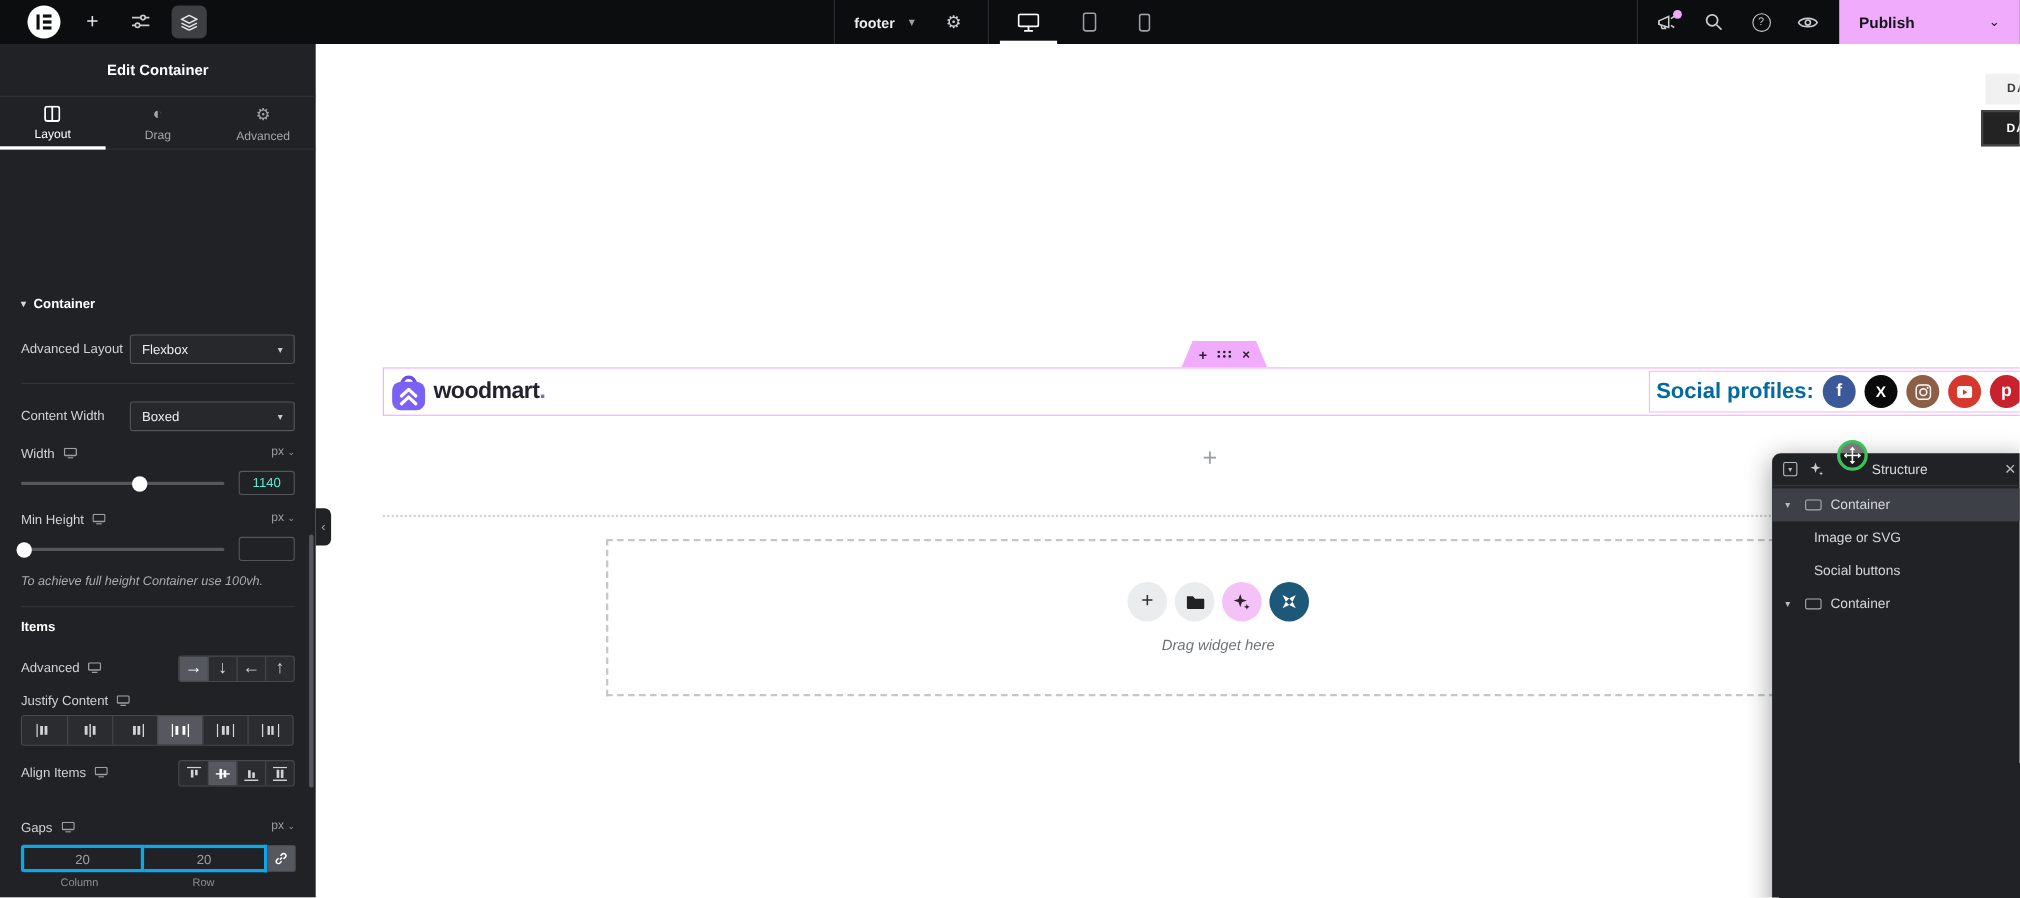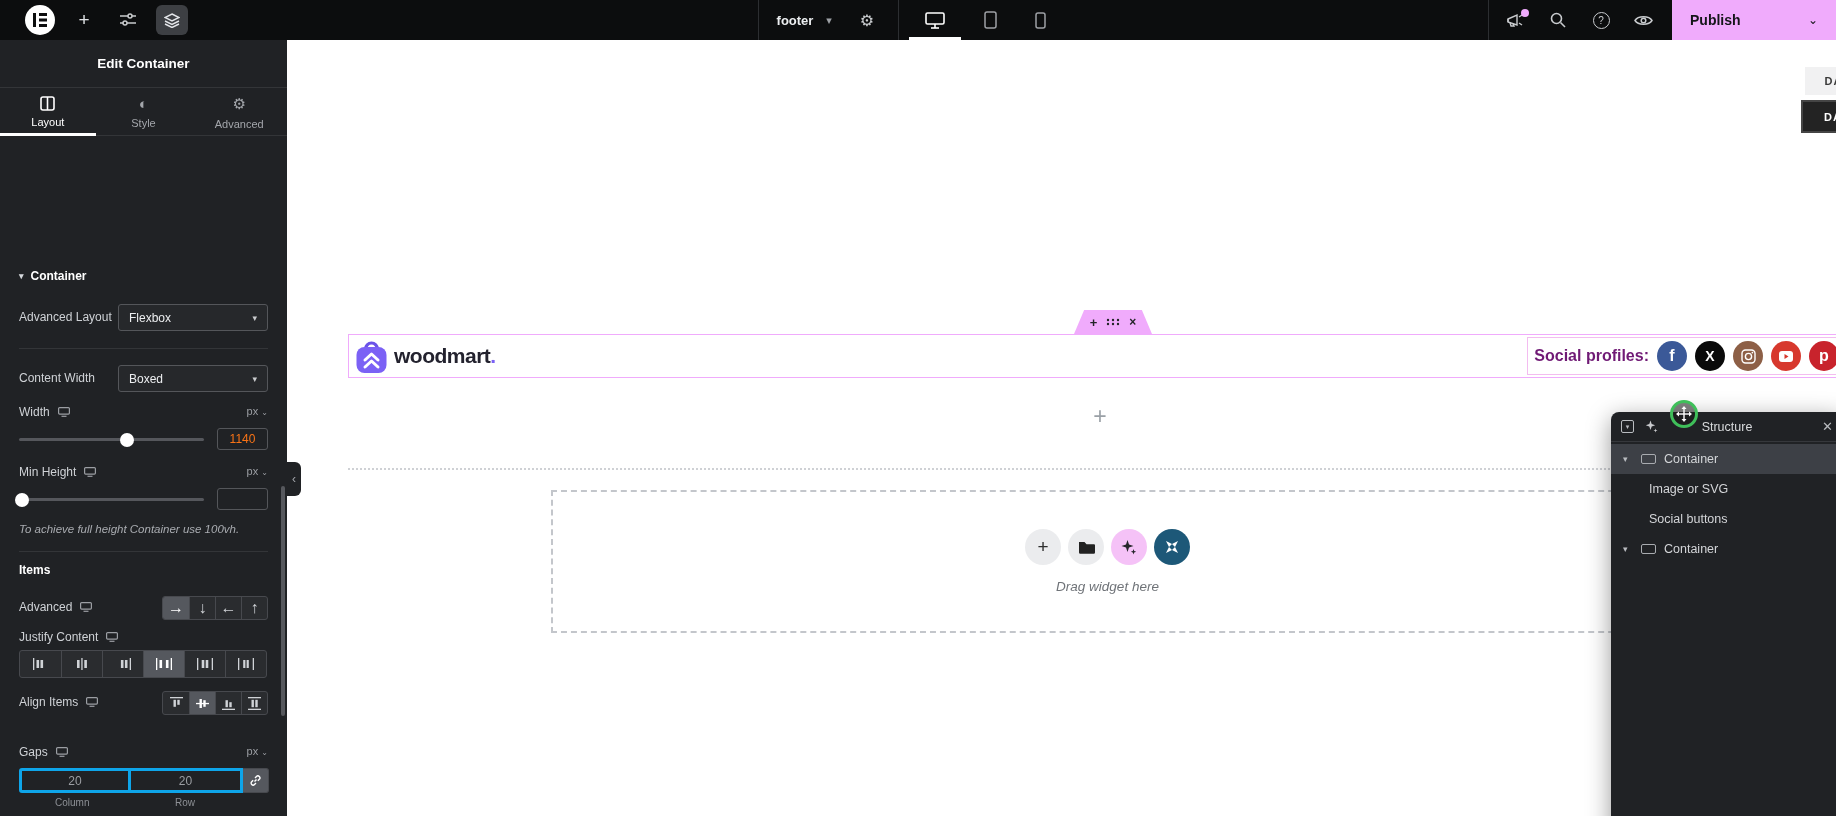--- a/index.html
+++ b/index.html
@@ -45,21 +45,21 @@
   .ctl { position:absolute; left:19px; width:249px; }
   .sec-title { font-size:12px; font-weight:bold; color:#fff; display:flex; align-items:center; gap:7px; cursor:pointer; }
   .caret-down { font-size:9px; color:#d5d8dc; }
   .row-label { font-size:12px; color:#cfd2d6; display:flex; align-items:center; gap:8px; }
   .unit { position:absolute; right:0; top:0; font-size:11px; color:#9b9ea3; cursor:pointer; }
   .unit .u-caret { font-size:8px; }
   .sel { position:absolute; right:0; width:150px; height:27px; background:#26282b; border:1px solid #54565a; border-radius:3px; display:flex; align-items:center; justify-content:space-between; padding:0 10px; font-size:12px; color:#eceef0; cursor:pointer; }
   .sel .s-caret { font-size:9px; color:#c9cbce; }
   .slider-track { position:absolute; left:0; width:185px; height:3px; background:#55575c; border-radius:2px; }
   .slider-handle { position:absolute; top:-5.5px; width:14px; height:14px; background:#fff; border-radius:50%; cursor:pointer; }
-  .num-input { position:absolute; width:51px; height:22px; background:transparent; border:1px solid #54565a; border-radius:3px; color:#f97316; font-size:12px; text-align:center; font-family:"Liberation Sans",sans-serif; }
+  .num-input { position:absolute; width:51px; height:22px; background:transparent; border:1px solid #54565a; border-radius:3px; color:#5eead4; font-size:12px; text-align:center; font-family:"Liberation Sans",sans-serif; }
   .hint { font-style:italic; font-size:11.5px; color:#a9acb1; line-height:1.5; }
   .divider { position:absolute; left:19px; width:249px; height:1px; background:#333538; }
   .btn-group { position:absolute; display:flex; border:1px solid #47494e; border-radius:3px; overflow:hidden; background:#2a2c2f; }
   .bg-btn { display:flex; align-items:center; justify-content:center; color:#d0d3d7; cursor:pointer; border-left:1px solid #47494e; }
   .bg-btn:first-child { border-left:none; }
   .bg-btn.active { background:#55585e; color:#fff; }
   .gap-inputs { position:absolute; left:19px; top:632px; display:flex; }
   .gap-input { width:112px; height:25px; background:transparent; border:3px solid #0ea5e9; color:#9b9ea3; font-size:12px; text-align:center; font-family:"Liberation Sans",sans-serif; }
   .gap-input.first { border-radius:3px 0 0 3px; }
   .gap-input.second { border-left:none; }
@@ -76,21 +76,21 @@
 
   .el-handle { position:absolute; left:739px; top:258px; width:78px; height:24px; background:#f0abfc; clip-path:polygon(13% 0, 87% 0, 100% 100%, 0 100%); display:flex; align-items:center; justify-content:center; gap:9px; color:#232428; cursor:pointer; z-index:6; }
   .h-plus { font-size:13px; font-weight:bold; }
   .h-close { font-size:12px; font-weight:bold; }
 
   .footer-row { position:absolute; left:13px; top:282px; width:1508px; height:44px; border:1px solid #f0abfc; display:flex; align-items:center; justify-content:space-between; padding:0 9px 0 7px; z-index:5; background:#fff; }
   .brand { display:flex; align-items:center; gap:7px; cursor:pointer; }
   .brand-text { font-size:21px; font-weight:bold; color:#23222e; letter-spacing:-0.5px; }
   .brand-dot { color:#7b61f5; }
   .social-widget { display:flex; align-items:center; gap:8px; border:1px solid #f3bcf0; padding:3px 6px; }
-  .social-label { font-size:16px; font-weight:bold; color:#701a75; }
+  .social-label { font-size:20px; font-weight:bold; color:#0369a1; }
   .s-icon { width:30px; height:30px; border-radius:50%; display:flex; align-items:center; justify-content:center; color:#fff; cursor:pointer; }
   .s-fb { background:#3b5998; font-size:16px; font-weight:bold; }
   .s-x { background:#0a0a0a; font-size:14px; font-weight:bold; }
   .s-ig { background:#8d5f46; }
   .s-yt { background:#d7382d; }
   .s-pin { background:#c8232c; font-size:16px; font-weight:bold; }
 
   .add-section-plus { position:absolute; left:754px; top:351px; width:22px; height:26px; color:#9aa0a6; font-size:23px; font-weight:300; text-align:center; cursor:pointer; }
   .section-dotted { position:absolute; left:13px; top:416px; width:1510px; border-top:2px dotted #cfd1d5; }
   .section-vdash { position:absolute; left:1521px; top:327px; height:89px; border-left:2px dotted #cfd1d5; }
@@ -226,21 +226,21 @@
       <div class="tab active">
         <svg width="15" height="15" viewBox="0 0 15 15" fill="none" stroke="#fff" stroke-width="1.6">
             <rect x="1" y="1" width="13" height="13" rx="2"></rect>
             <line x1="7.5" y1="1" x2="7.5" y2="14"></line>
           </svg>
         <span class="tab-label">Layout</span>
         <div class="tab-underline"></div>
       </div>
       <div class="tab">
         <span style="font-size:15px">◐</span>
-        <span class="tab-label">Style</span>
+        <span class="tab-label">Drag</span>
       </div>
       <div class="tab">
         <span style="font-size:15px">⚙</span>
         <span class="tab-label">Advanced</span>
       </div>
     </div>
 
     <div class="controls">
 
       <div class="ctl sec-title" style="top:133px">

